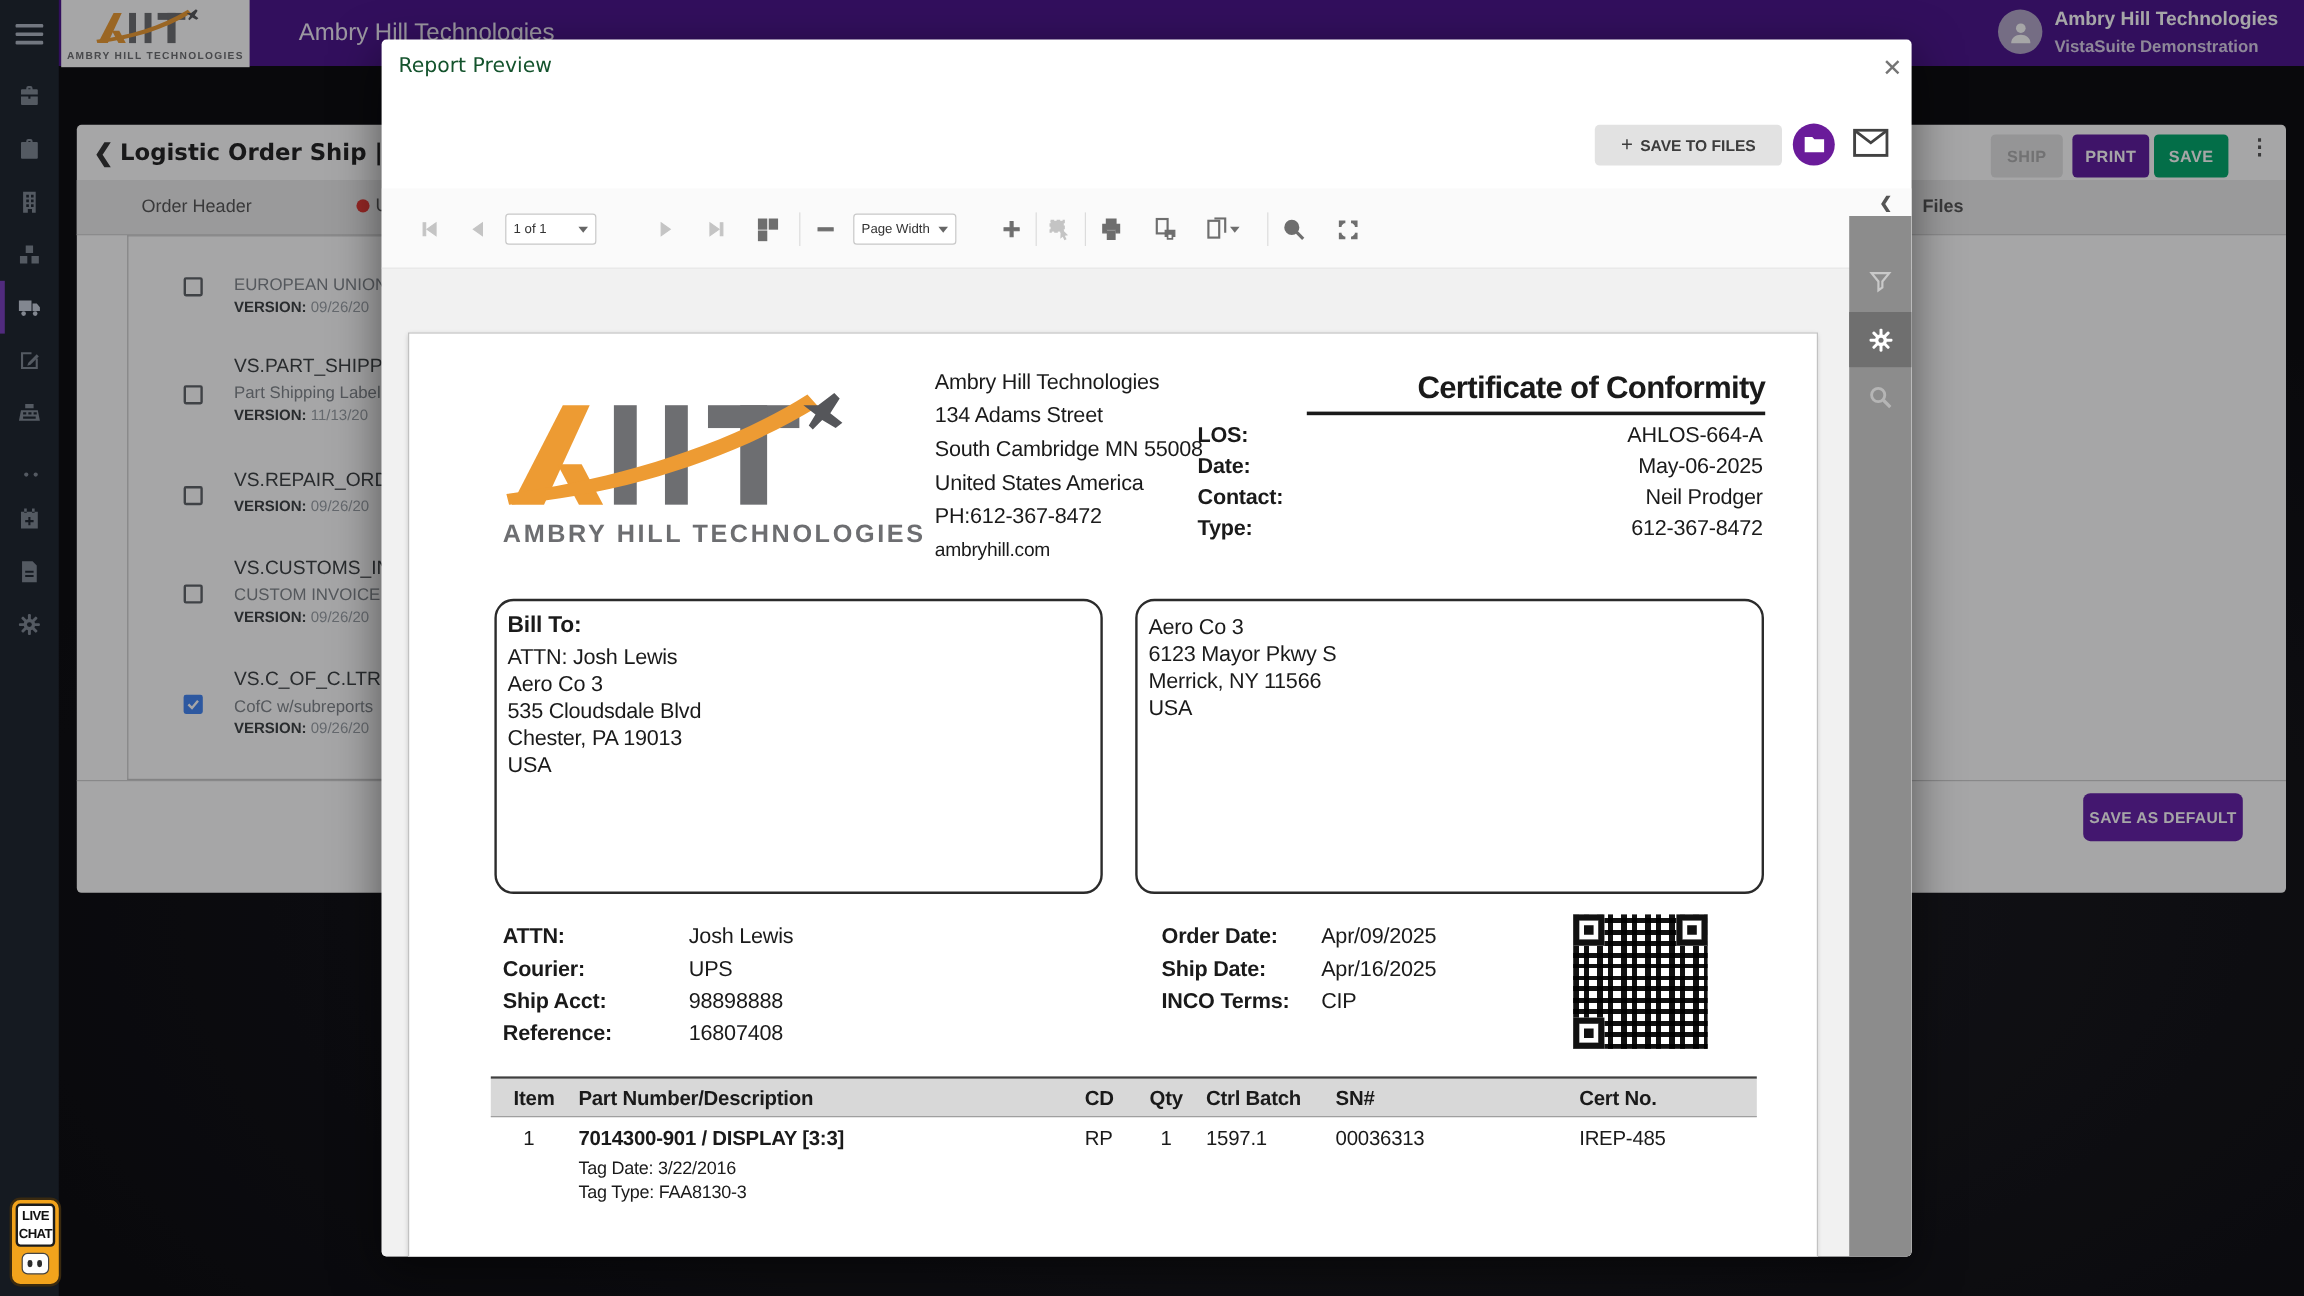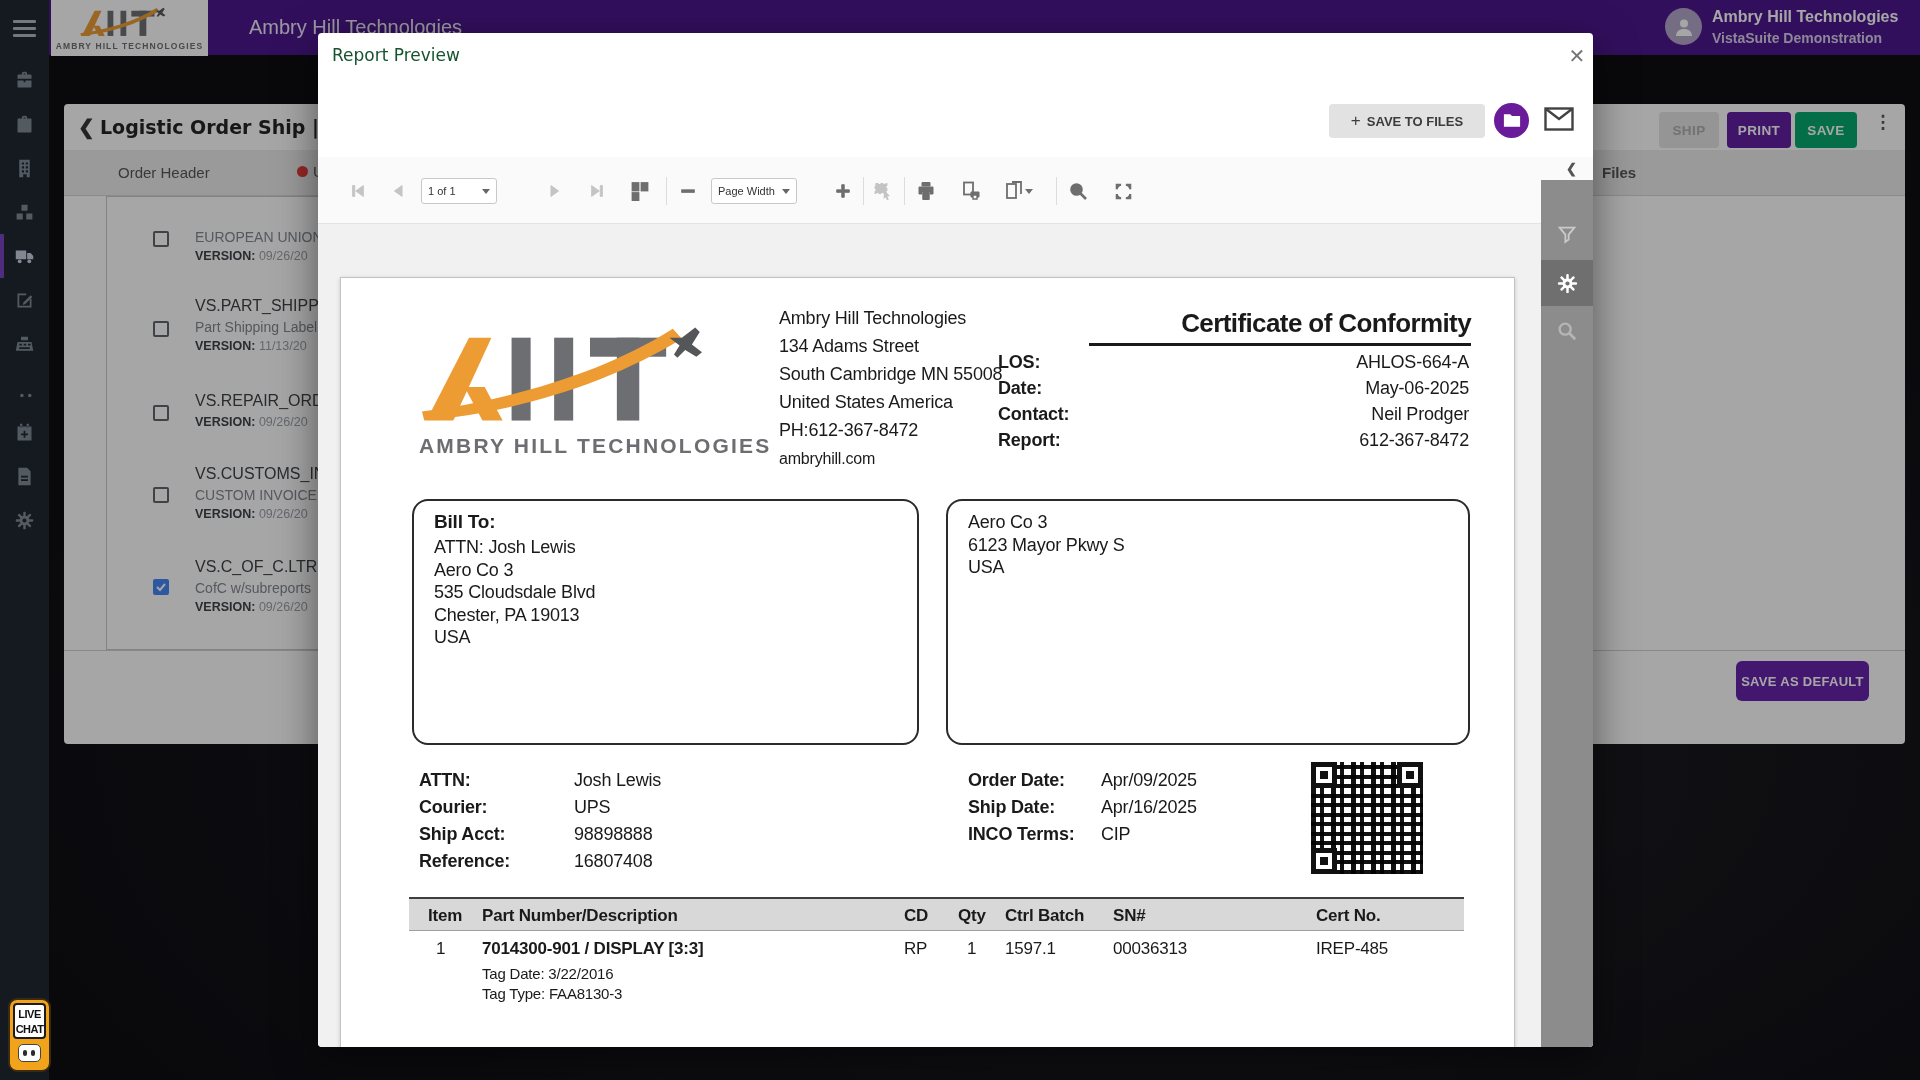--- a/index.html
+++ b/index.html
@@ -112,21 +112,21 @@
     letter-spacing:-0.2px; }
   #doc-logo { left:72px; top:44px; width:345px; height:112px; }
   #doc-logo-caption { left:78px; top:156px; font-size:21px; font-weight:bold; color:#6d6e71;
     letter-spacing:2.2px; }
   .co-line { left:438px; font-size:18px; font-weight:500; }
   #cofc-title { left:748px; top:30px; width:382px; text-align:right; font-size:26px;
     font-weight:bold; letter-spacing:-0.6px; border-bottom:3px solid #1a1a1a; padding-bottom:4px; }
   .cofc-lbl { left:657px; width:200px; text-align:left; font-size:18px; font-weight:bold; }
   .cofc-val { left:828px; width:300px; text-align:right; font-size:18px; }
   .addr-box { top:221px; height:246px; border:2.5px solid #2b2b2b; border-radius:16px;
-    padding:10px 20px; }
+    padding:10px 9px; }
   #bill-box { left:71px;  width:507px; }
   #ship-box { left:605px; width:524px; }
   .box-title { font-size:19px; font-weight:bold; margin-bottom:3px; }
   .box-line { font-size:18px; line-height:22.5px; }
   .det-lbl { font-size:18px; font-weight:bold; }
   .det-val { font-size:18px; }
   #qr { left:970px; top:484px; width:112px; height:112px; background:
       repeating-linear-gradient(90deg,#111 0 5px,transparent 5px 9px,#111 9px 13px,transparent 13px 20px),
       repeating-linear-gradient(0deg,#111 0 4px,transparent 4px 10px,#111 10px 14px,transparent 14px 19px);
       background-blend-mode:multiply; }
@@ -437,34 +437,35 @@
         <div class="abs co-line" style="top:142px">PH:612-367-8472</div>
         <div class="abs co-line" style="top:172px; font-size:16px">ambryhill.com</div>
 
         <div class="abs" id="cofc-title">Certificate of Conformity</div>
         <div class="abs cofc-lbl" style="top:74px">LOS:</div>
         <div class="abs cofc-val" style="top:74px">AHLOS-664-A</div>
         <div class="abs cofc-lbl" style="top:100px">Date:</div>
         <div class="abs cofc-val" style="top:100px">May-06-2025</div>
         <div class="abs cofc-lbl" style="top:126px">Contact:</div>
         <div class="abs cofc-val" style="top:126px">Neil Prodger</div>
-        <div class="abs cofc-lbl" style="top:152px">Report:</div>
+        <div class="abs cofc-lbl" style="top:152px">Type:</div>
         <div class="abs cofc-val" style="top:152px">612-367-8472</div>
 
         <div class="abs addr-box" id="bill-box">
           <div class="box-title">Bill To:</div>
           <div class="box-line">ATTN:  Josh Lewis</div>
           <div class="box-line">Aero Co 3</div>
           <div class="box-line">535 Cloudsdale Blvd</div>
           <div class="box-line">Chester, PA 19013</div>
           <div class="box-line">USA</div>
         </div>
         <div class="abs addr-box" id="ship-box">
           <div class="box-line">Aero Co 3</div>
           <div class="box-line">6123 Mayor Pkwy S</div>
+          <div class="box-line">Merrick, NY 11566</div>
           <div class="box-line">USA</div>
         </div>
 
         <div class="abs det-lbl" style="left:78px; top:492px">ATTN:</div>
         <div class="abs det-val" style="left:233px; top:492px">Josh Lewis</div>
         <div class="abs det-lbl" style="left:78px; top:519px">Courier:</div>
         <div class="abs det-val" style="left:233px; top:519px">UPS</div>
         <div class="abs det-lbl" style="left:78px; top:546px">Ship Acct:</div>
         <div class="abs det-val" style="left:233px; top:546px">98898888</div>
         <div class="abs det-lbl" style="left:78px; top:573px">Reference:</div>

